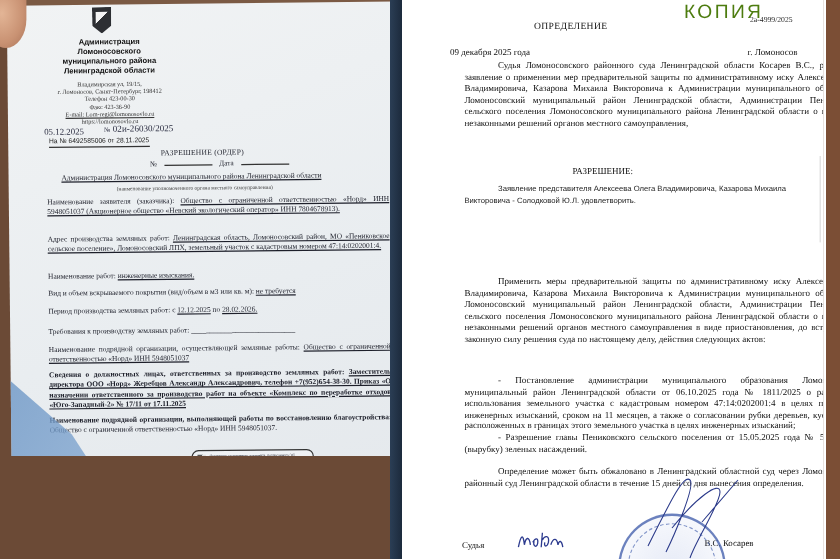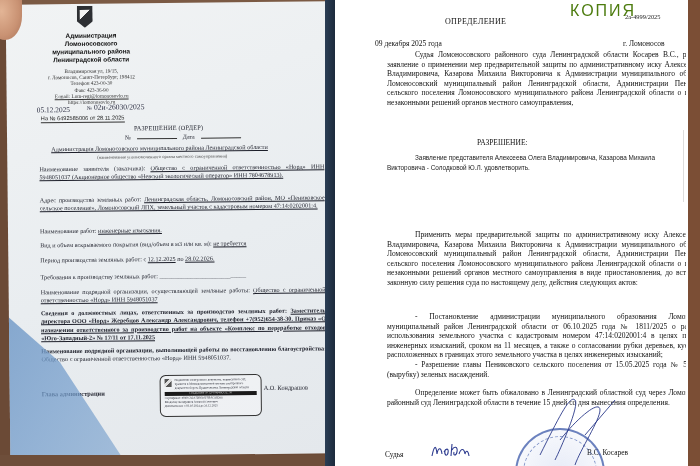--- a/index.html
+++ b/index.html
@@ -1,21 +1,21 @@
 <!DOCTYPE html>
 <html><head>
 <meta charset="utf-8">
 <style>
   * { box-sizing: border-box; margin: 0; padding: 0; }
   html, body { width: 700px; height: 466px; overflow: hidden; background: #6b4a36; }
   body { position: relative; font-family: "Liberation Serif", serif; color: #1d1f2a; }
 
   
   .left-photo {
-    position: absolute; left: 0; top: 0; width: 333px; height: 466px;
+    position: absolute; left: 0; top: 0; width: 333px; height: 380px;
     background: linear-gradient(180deg, #7b5a44 0px, #7b5a44 4px, transparent 4px);
     overflow: hidden;
   }
   .left-page {
     position: absolute; left: 8px; top: 3px; width: 323px; height: 452px;
     background: linear-gradient(160deg, #f1f3f4 0%, #e9edf0 55%, #e4e8ec 100%);
     transform: rotate(-0.6deg);
     overflow: hidden;
   }
   .shadow-wedge {

